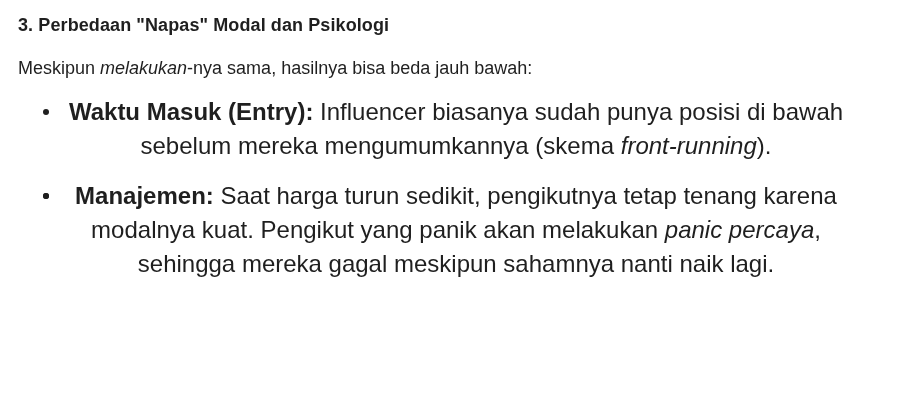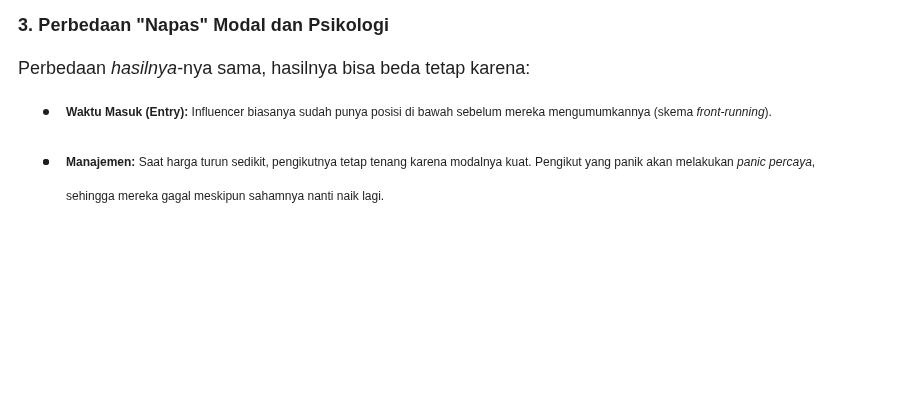--- a/index.html
+++ b/index.html
@@ -29,44 +29,45 @@
     margin: 0 0 10px 0;
     max-width: 840px;
   }
   ul.bullet-list {
     list-style: none;
     margin: 0;
     padding: 0 0 0 48px;
   }
   ul.bullet-list li {
     position: relative;
-    font-size: 12px;
+    font-size: 24px;
     line-height: 34px;
     margin: 0 0 16px 0;
     max-width: 780px;
+    text-align: center;
   }
   .bullet-dot {
     position: absolute;
     left: -23px;
     top: 14px;
     width: 6px;
     height: 6px;
     border-radius: 50%;
     background: #1f1f1f;
   }
   .bold { font-weight: 700; }
   .italic { font-style: italic; }
 </style>
 </head>
 <body>
 
 <div class="content">
   <h3 class="heading">3. Perbedaan "Napas" Modal dan Psikologi</h3>
 
-  <p class="intro"><span>Perbedaan </span><span class="italic">hasilnya</span><span>-nya sama, hasilnya bisa beda tetap karena:</span></p>
+  <p class="intro"><span>Meskipun </span><span class="italic">melakukan</span><span>-nya sama, hasilnya bisa beda jauh bawah:</span></p>
 
   <ul class="bullet-list">
     <li>
       <span class="bullet-dot"></span>
       <span><span class="bold">Waktu Masuk (Entry):</span><span> Influencer biasanya sudah punya posisi di bawah sebelum mereka mengumumkannya (skema </span><span class="italic">front-running</span><span>).</span></span>
     </li>
     <li>
       <span class="bullet-dot"></span>
     </li>
     <li>

